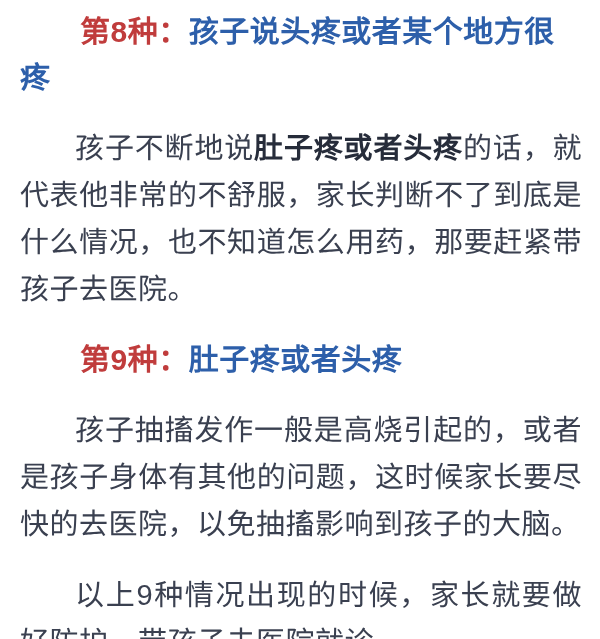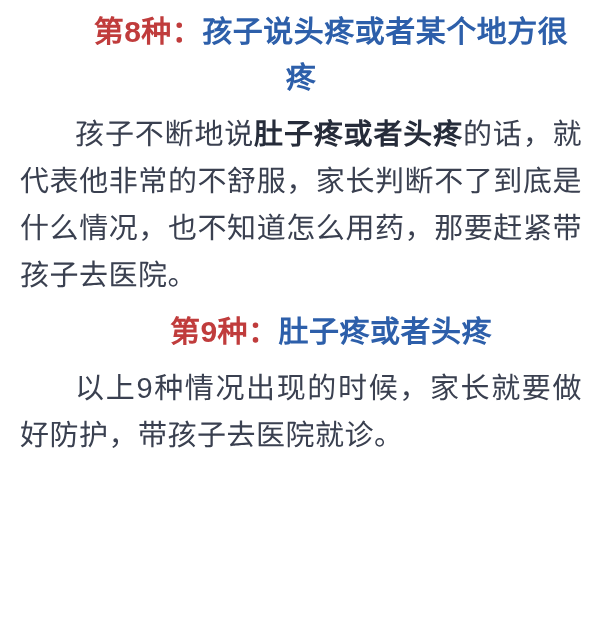--- a/index.html
+++ b/index.html
@@ -25,49 +25,49 @@
     padding: 9px 18px 5px 20px;
     overflow: hidden;
   }
   .heading {
     font-size: 30px;
     font-weight: 700;
     line-height: 46px;
     color: var(--heading-blue);
     text-indent: 2em;
     letter-spacing: 0.5px;
-    text-align: center;
   }
   .heading .num {
     color: var(--heading-red);
   }
   .para {
     font-size: 29px;
     line-height: 47px;
     color: var(--body-text);
     text-indent: 1.9em;
     letter-spacing: 0.5px;
     text-align: justify;
     word-break: break-all;
   }
   .para b {
     font-weight: 700;
     color: var(--bold-text);
   }
   .page > * + * {
-    margin-top: 10px;
+    margin-top: 24px;
   }
 </style>
 </head>
 <body>
 
 <article class="page">
 
   <h2 class="heading"><span class="num">第8种：</span><span>孩子说头疼或者某个地方很疼</span></h2>
 
   <p class="para"><span>孩子不断地说</span><b>肚子疼或者头疼</b><span>的话，就代表他非常的不舒服，家长判断不了到底是什么情况，也不知道怎么用药，那要赶紧带孩子去医院。</span></p>
 
   <h2 class="heading"><span class="num">第9种：</span><span>肚子疼或者头疼</span></h2>
 
+  <p class="para"><span>孩子抽搐发作一般是高烧引起的，或者是孩子身体有其他的问题，这时候家长要尽快的去医院，以免抽搐影响到孩子的大脑。</span></p>
 
   <p class="para"><span>以上9种情况出现的时候，家长就要做好防护，带孩子去医院就诊。</span></p>
 
 </article>
 
 </body></html>

